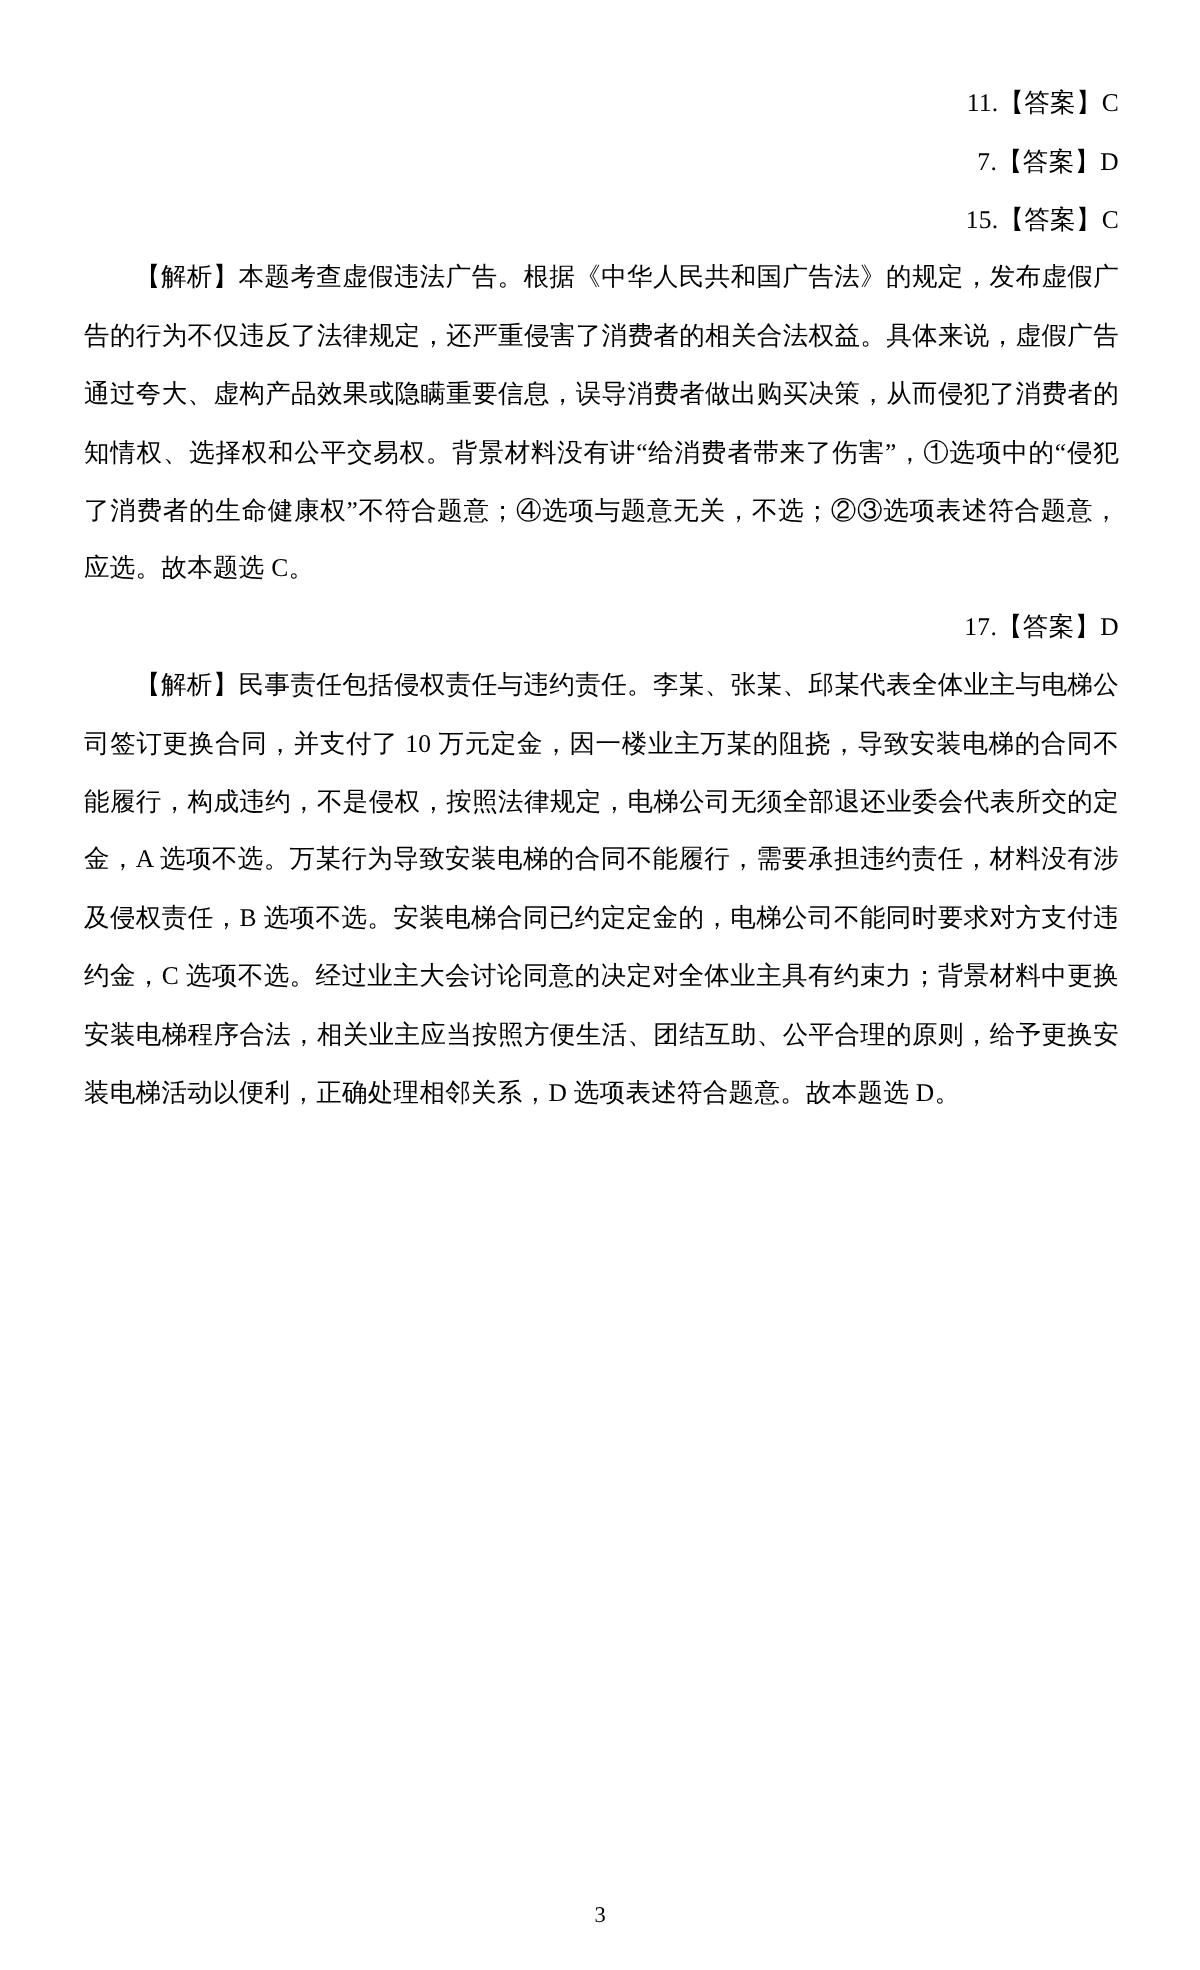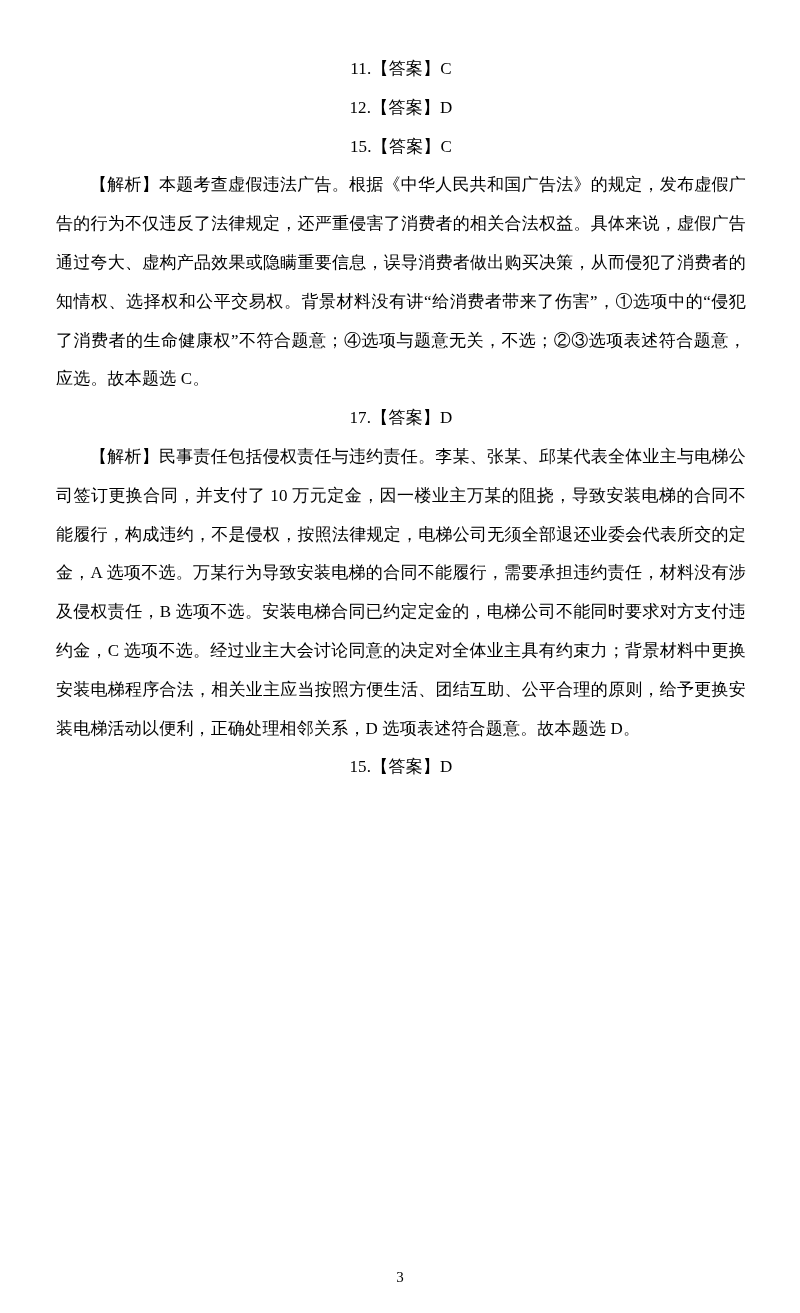--- a/index.html
+++ b/index.html
@@ -17,21 +17,21 @@
     padding: 50px 54px 90px 56px;
     overflow: hidden;
   }
   .content {
     font-size: 17px;
     line-height: 38.8px;
     letter-spacing: 0.2px;
   }
   .question { margin: 0; }
   .answer-line {
-    text-align: center;
+    text-align: right;
     white-space: normal;
   }
   .analysis {
     text-align: justify;
     text-indent: 2em;
   }
   .page-footer {
     position: absolute;
     left: 0;
     bottom: 28px;
@@ -46,33 +46,32 @@
 <body>
 
 <div class="page">
   <div class="content">
 
     <section class="question">
       <p class="answer-line">11.【答案】C</p>
     </section>
 
     <section class="question">
-      <p class="answer-line">12.【答案】D</p>
+      <p class="answer-line">7.【答案】D</p>
     </section>
 
     <section class="question">
       <p class="answer-line">15.【答案】C</p>
       <p class="analysis">【解析】本题考查虚假违法广告。根据《中华人民共和国广告法》的规定，发布虚假广告的行为不仅违反了法律规定，还严重侵害了消费者的相关合法权益。具体来说，虚假广告通过夸大、虚构产品效果或隐瞒重要信息，误导消费者做出购买决策，从而侵犯了消费者的知情权、选择权和公平交易权。背景材料没有讲“给消费者带来了伤害”，①选项中的“侵犯了消费者的生命健康权”不符合题意；④选项与题意无关，不选；②③选项表述符合题意，应选。故本题选 C。</p>
     </section>
 
     <section class="question">
       <p class="answer-line">17.【答案】D</p>
       <p class="analysis">【解析】民事责任包括侵权责任与违约责任。李某、张某、邱某代表全体业主与电梯公司签订更换合同，并支付了 10 万元定金，因一楼业主万某的阻挠，导致安装电梯的合同不能履行，构成违约，不是侵权，按照法律规定，电梯公司无须全部退还业委会代表所交的定金，A 选项不选。万某行为导致安装电梯的合同不能履行，需要承担违约责任，材料没有涉及侵权责任，B 选项不选。安装电梯合同已约定定金的，电梯公司不能同时要求对方支付违约金，C 选项不选。经过业主大会讨论同意的决定对全体业主具有约束力；背景材料中更换安装电梯程序合法，相关业主应当按照方便生活、团结互助、公平合理的原则，给予更换安装电梯活动以便利，正确处理相邻关系，D 选项表述符合题意。故本题选 D。</p>
     </section>
 
     <section class="question">
-      <p class="answer-line">15.【答案】D</p>
     </section>
 
   </div>
 
   <div class="page-footer">3</div>
 </div>
 
 </body></html>

